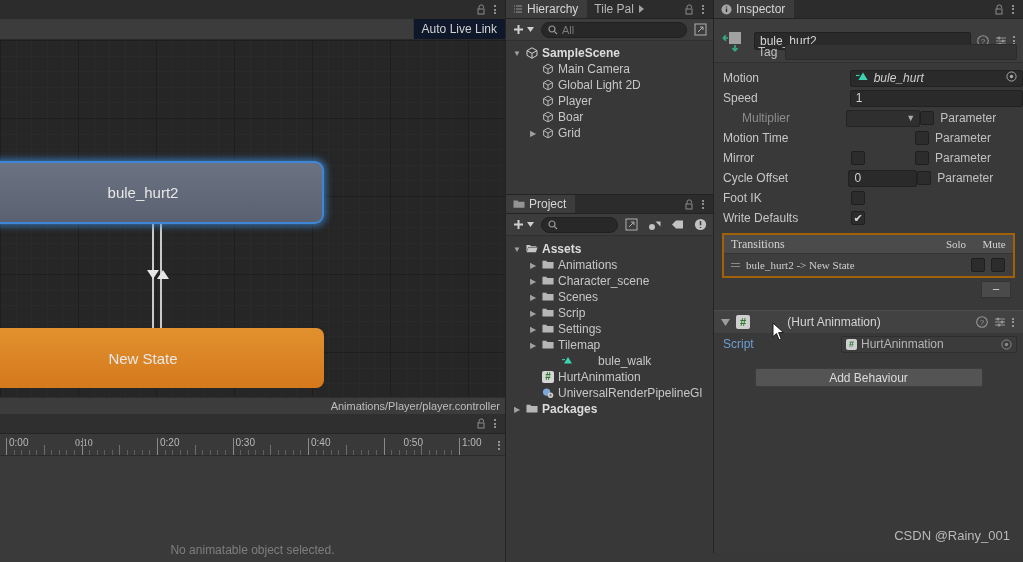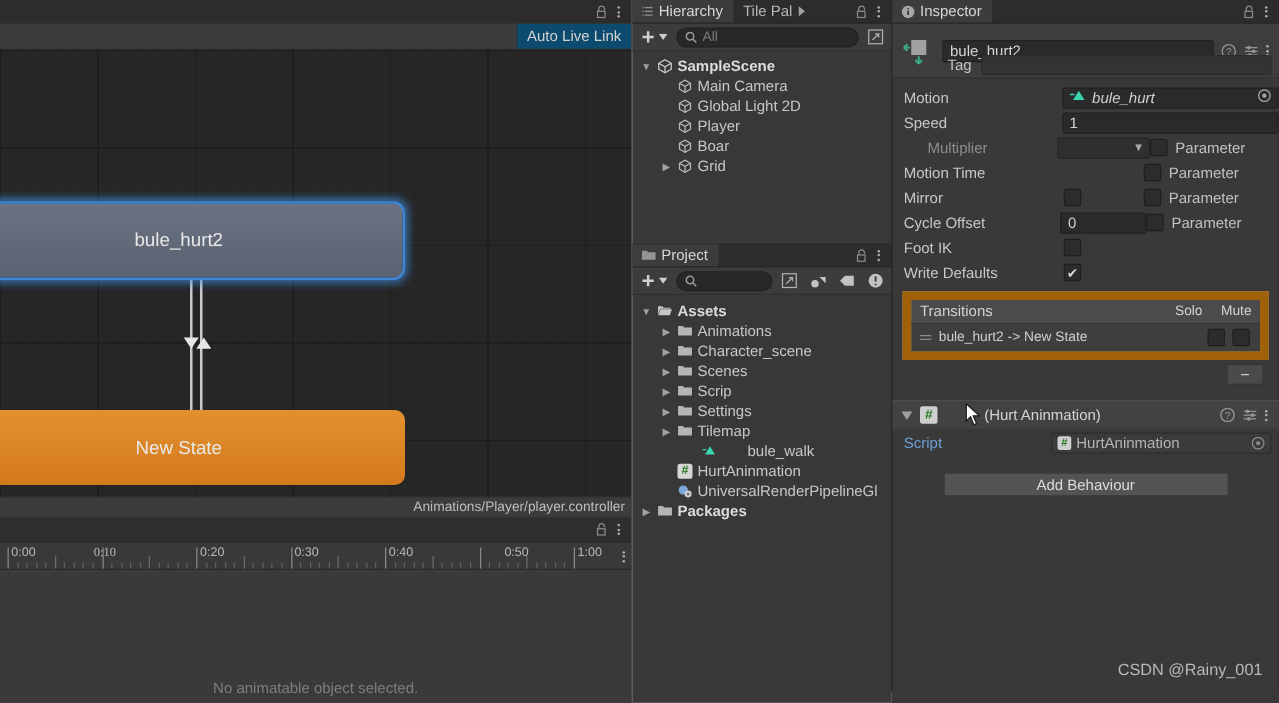--- a/index.html
+++ b/index.html
@@ -60,21 +60,21 @@
   }
   #animator-head {
     height: 19px; background: #2c2c2c; display: flex; justify-content: flex-end;
     align-items: center; gap: 7px; padding-right: 7px;
   }
   #animator-subbar {
     height: 21px; background: #3c3c3c; display: flex; justify-content: flex-end;
     align-items: stretch; border-bottom: 1px solid #2a2a2a;
   }
   #auto-live-link {
-    background: #0c4a6e; color: #d2d2d2; font-size: 12px;
+    background: #0f172a; color: #d2d2d2; font-size: 12px;
     padding: 0 8px; display: flex; align-items: center; border-left: 1px solid #333;
   }
   #graph {
     position: relative; height: 357px; overflow: hidden;
     background:
       repeating-linear-gradient(to right, #1e1e1e 0 1px, transparent 1px 78px),
       repeating-linear-gradient(to bottom, #1e1e1e 0 1px, transparent 1px 78px),
       repeating-linear-gradient(to right, #2a2a2a 0 1px, transparent 1px 15.6px),
       repeating-linear-gradient(to bottom, #2a2a2a 0 1px, transparent 1px 15.6px),
       #262626;
@@ -119,21 +119,21 @@
   #ruler-menu { position: absolute; right: 3px; top: 5px; }
   #anim-body { height: 125px; background: #3a3a3a; position: relative; }
   #no-anim {
     position: absolute; left: 0; right: 0; top: 87px; text-align: center;
     font-size: 12px; color: #7e7e7e;
   }
 
   
   #middle {
     position: absolute; left: 505px; top: 0; width: 208px; height: 562px;
-    background: #e5e5e5; border-left: 1px solid #232323;
+    background: #0f766e; border-left: 1px solid #232323;
   }
   #hierarchy { height: 194px; background: #383838; }
   #hier-tree { padding-top: 4px; }
   #hier-tree .tree-item { padding-left: 6px; }
   .go-icon { width: 12px; height: 12px; display:inline-flex; }
   #project { height: 368px; background: #383838; border-top: 1px solid #232323; }
   #proj-tree { padding-top: 5px; }
 
   
   #inspector {
@@ -170,21 +170,21 @@
     border-radius: 2px; display: inline-flex; align-items: center; justify-content: center;
     color: #d8d8d8; font-size: 11px; flex: none;
   }
   .param-label { font-size: 12px; color: #c1c1c1; }
   .dropdown {
     width: 78px; height: 17px; background: #2f2f2f; border: 1px solid #242424;
     border-radius: 2px; display: flex; align-items: center; justify-content: flex-end;
     padding-right: 4px; color: #a9a9a9; font-size: 9px;
   }
 
-  #transitions-box { margin: 5px 8px 0 8px; border: 7px solid #a16207; background: #a3a3a3; }
+  #transitions-box { margin: 5px 8px 0 8px; border: 2px solid #a16207; background: #4c1d95; font-family: Liberation Serif, serif; }
   #trans-head {
     height: 18px; background: #4b4b4b; display: flex; align-items: center;
     font-size: 12px; color: #d2d2d2; padding-left: 7px;
   }
   #trans-head .sm { width: 38px; text-align: center; font-size: 11px; }
   #trans-row {
     height: 23px; background: #3e3e3e; display: flex; align-items: center;
     padding-left: 7px; gap: 6px; border-top: 1px solid #343434;
   }
   #trans-row .name { flex: 1; font-size: 11px; color: #cfcfcf; }

